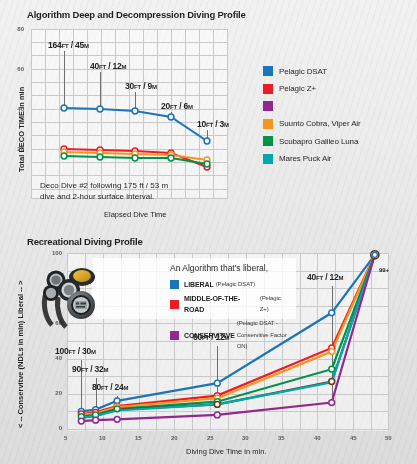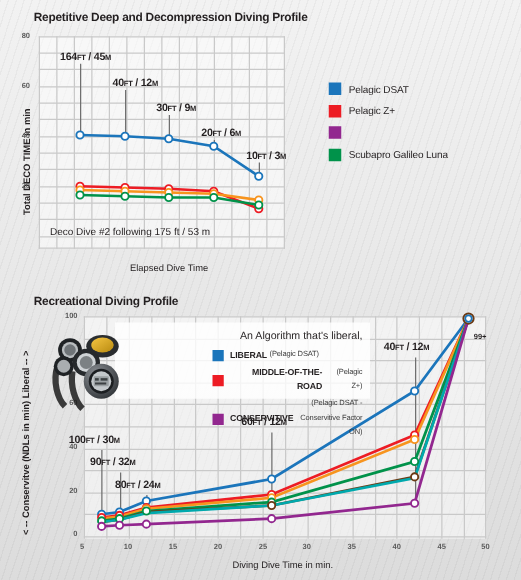--- a/index.html
+++ b/index.html
@@ -63,21 +63,21 @@
   .inset-name{font-size:7px;font-weight:bold;letter-spacing:-0.1px;}
   .inset-sub{font-size:6px;margin-left:2px;color:#3a3a3a;letter-spacing:-0.1px;}
   .watch{position:absolute;}
   .conv-lbl{position:absolute;font-size:6px;font-weight:bold;color:#231f20;}
 </style>
 </head>
 <body>
 
 <div class="panel" style="left:0;top:0;width:417px;height:225px;">
 
-  <div class="chart-title" style="position:absolute;left:27px;top:9px;">Repetitive Deep and Decompression Diving Profile</div>
+  <div class="chart-title" style="position:absolute;left:27px;top:9px;">Algorithm Deep and Decompression Diving Profile</div>
 
   <div class="axis-title ylabel-rot" style="left:17px;top:172px;">Total DECO TIME in min</div>
 
   <div class="ytick" style="left:12px;top:26px;width:12px;">80</div>
   <div class="ytick" style="left:12px;top:66px;width:12px;">60</div>
   <div class="ytick" style="left:12px;top:106px;width:12px;">40</div>
   <div class="ytick" style="left:12px;top:146px;width:12px;">20</div>
 
   <div class="plot" style="left:31px;top:29px;width:197px;height:170px;">
     <div class="grid">
@@ -166,38 +166,47 @@
     <span>30</span><span class="u">FT</span><span> / </span><span>9</span><span class="u">M</span>
   </div>
   <div class="callout" style="left:161px;top:101px;">
     <span>20</span><span class="u">FT</span><span> / </span><span>6</span><span class="u">M</span>
   </div>
   <div class="callout" style="left:197px;top:119px;">
     <span>10</span><span class="u">FT</span><span> / </span><span>3</span><span class="u">M</span>
   </div>
 
   <div class="note" style="left:40px;top:180px;">Deco Dive #2 following 175 ft / 53 m</div>
+  <div class="note" style="left:40px;top:191px;">dive and 2-hour surface interval.</div>
 
   <div class="axis-title" style="left:104px;top:210px;font-weight:normal;">Elapsed Dive Time</div>
 
   <div class="legend" style="left:263px;top:66px;">
     <div class="legend-row">
       <span class="sw" style="background:#1b75bb;"></span>
       <span class="legend-lbl">Pelagic DSAT</span>
     </div>
     <div class="legend-row">
       <span class="sw" style="background:#ed1c24;"></span>
       <span class="legend-lbl">Pelagic Z+</span>
     </div>
     <div class="legend-row">
       <span class="sw" style="background:#92278f;"></span>
     </div>
     <div class="legend-row">
+      <span class="sw" style="background:#f7941e;"></span>
+      <span class="legend-lbl">Suunto Cobra, Viper Air</span>
+    </div>
+    <div class="legend-row">
       <span class="sw" style="background:#00924a;"></span>
       <span class="legend-lbl">Scubapro Galileo Luna</span>
+    </div>
+    <div class="legend-row">
+      <span class="sw" style="background:#00a9ad;"></span>
+      <span class="legend-lbl">Mares Puck Air</span>
     </div>
   </div>
 </div>
 
 <div class="panel" style="left:0;top:228px;width:417px;height:236px;">
 
   <div class="chart-title" style="position:absolute;left:27px;top:8px;">Recreational Diving Profile</div>
 
   <div class="axis-title ylabel-rot" style="left:16px;top:200px;">&lt; -- Conservitve (NDLs in min) Liberal -- &gt;</div>
 
@@ -292,21 +301,21 @@
 
         <circle cx="307.8" cy="1.8" r="4.1" fill="#fff" stroke="#6b3a14" stroke-width="1.6"></circle>
         <circle cx="307.8" cy="1.8" r="2.6" fill="#fff" stroke="#1b75bb" stroke-width="1.4"></circle>
       </g>
     </svg>
   </div>
 
   <div class="conv-lbl" style="left:379px;top:39px;">99+</div>
 
   <div class="inset" style="left:92px;top:30px;width:204px;height:61px;padding:5px 6px;box-sizing:border-box;">
-    <div class="inset-txt" style="margin-left:72px;text-align:right;">
+    <div class="inset-txt" style="margin-left:72px;">
       <div class="inset-head">
         <div>An Algorithm that's liberal,</div>
       </div>
       <div class="inset-row">
         <span class="inset-sw" style="background:#1b75bb;"></span>
         <span class="inset-name">LIBERAL</span>
         <span class="inset-sub">(Pelagic DSAT)</span>
       </div>
       <div class="inset-row">
         <span class="inset-sw" style="background:#ed1c24;"></span>

